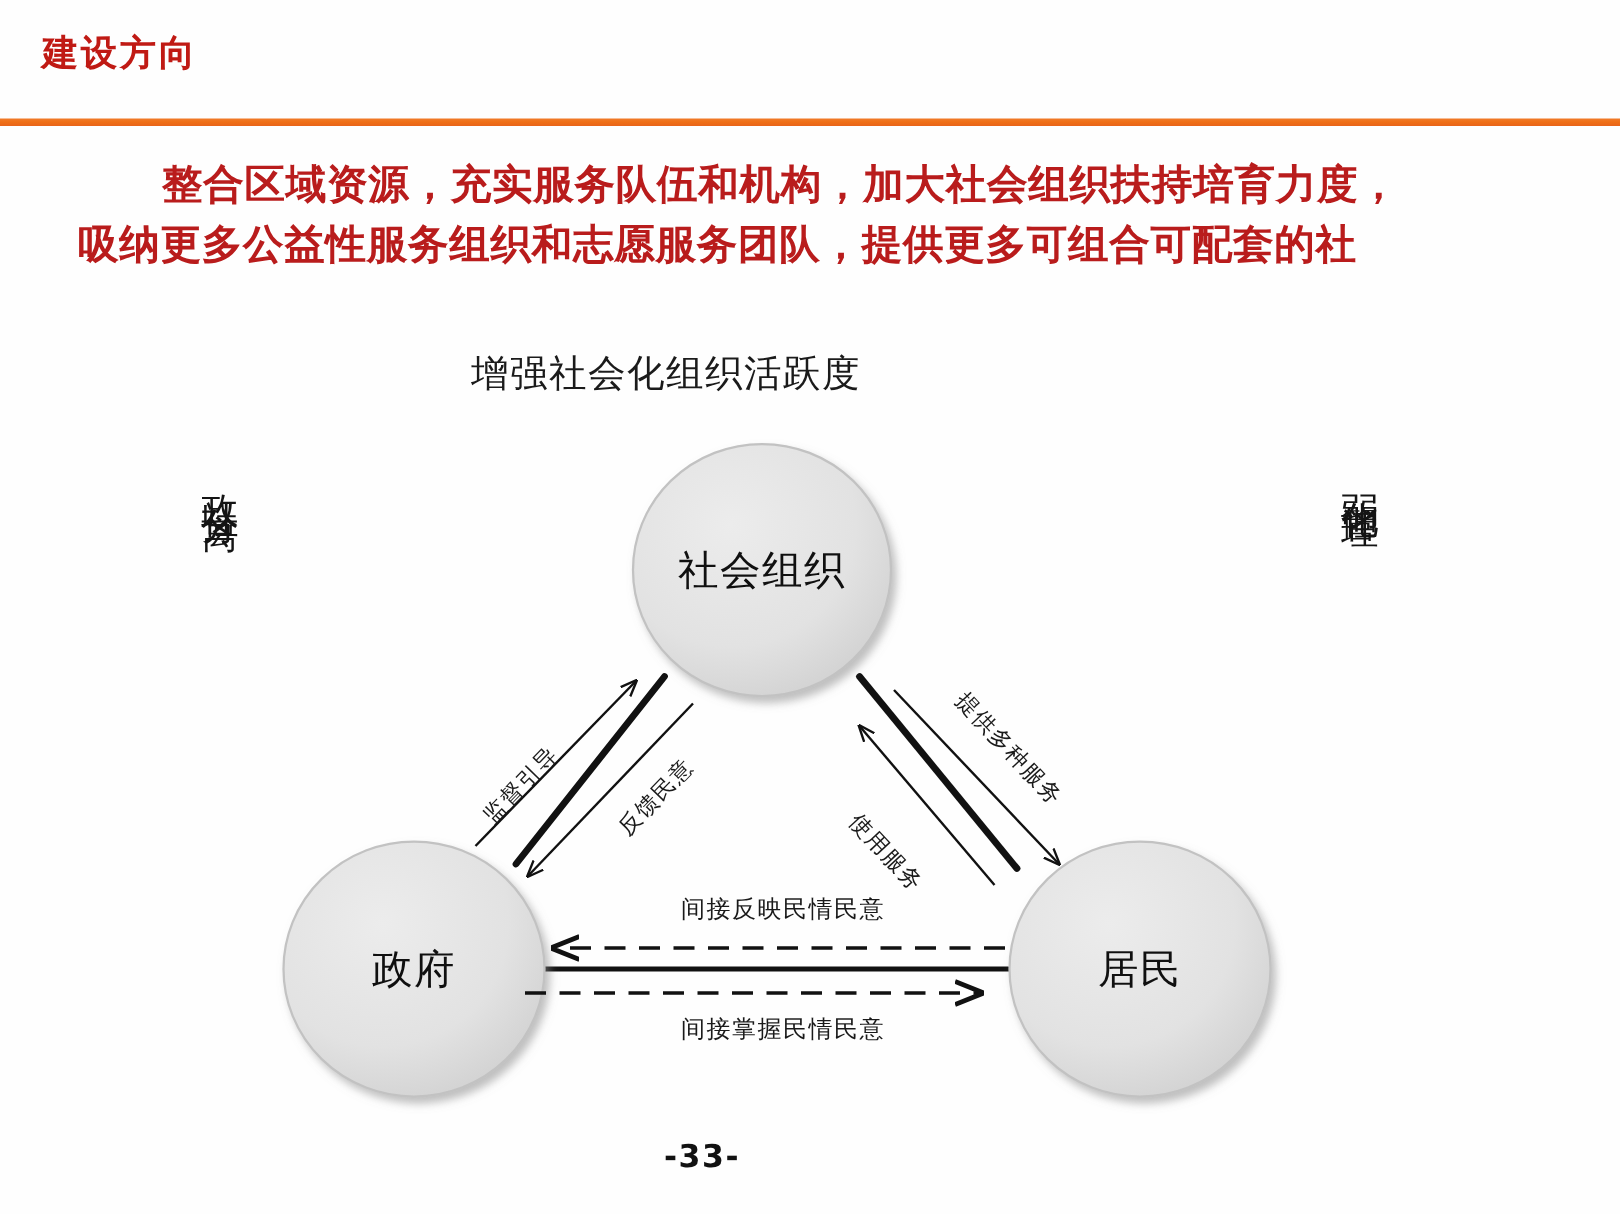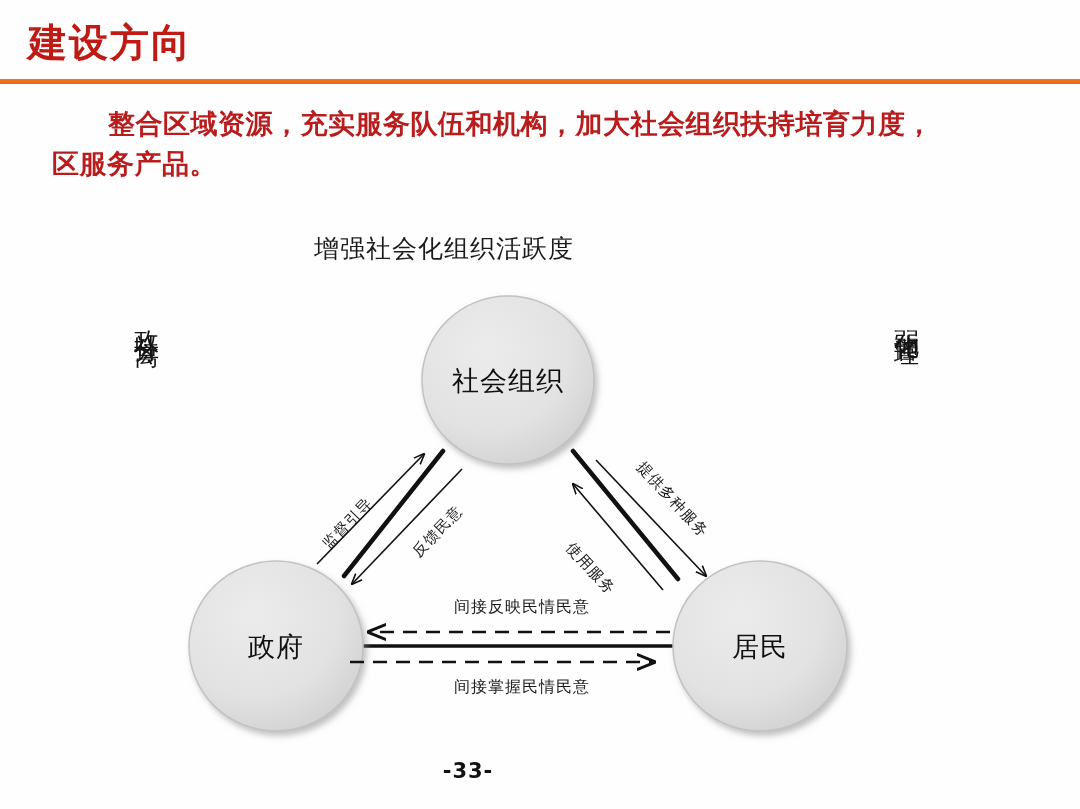--- a/index.html
+++ b/index.html
@@ -15,21 +15,21 @@
     font-family: "DejaVu Sans", "Liberation Sans", sans-serif;
     background: #fefefe;
   }
 
   
   #slide-title {
     position: absolute;
     left: 28px;
     top: 22px;
     font-family: "DejaVu Sans", "Liberation Sans", sans-serif;
-    font-size: 39px;
+    font-size: 24px;
     font-weight: bold;
     color: #c01a14;
     letter-spacing: 2px;
     line-height: 1.1;
     white-space: nowrap;
   }
   #title-rule {
     position: absolute;
     left: 0px;
     top: 79px;
@@ -135,21 +135,21 @@
 </style>
 </head>
 <body>
 
 <div id="slide-title">建设方向</div>
 
 <div id="title-rule"></div>
 
 <div id="lead-paragraph">
   <span class="lead-line first">整合区域资源，充实服务队伍和机构，加大社会组织扶持培育力度，</span>
-  <span class="lead-line">区服务产品。</span>
+  <span class="lead-line">吸纳更多公益性服务组织和志愿服务团队，提供更多可组合可配套的社</span>
 </div>
 
 <div id="diagram">
 
   <div id="diagram-heading">增强社会化组织活跃度</div>
 
   <div id="side-label-left" class="side-label">政社分离</div>
 
   <div id="side-label-right" class="side-label">弱化管理</div>
 

